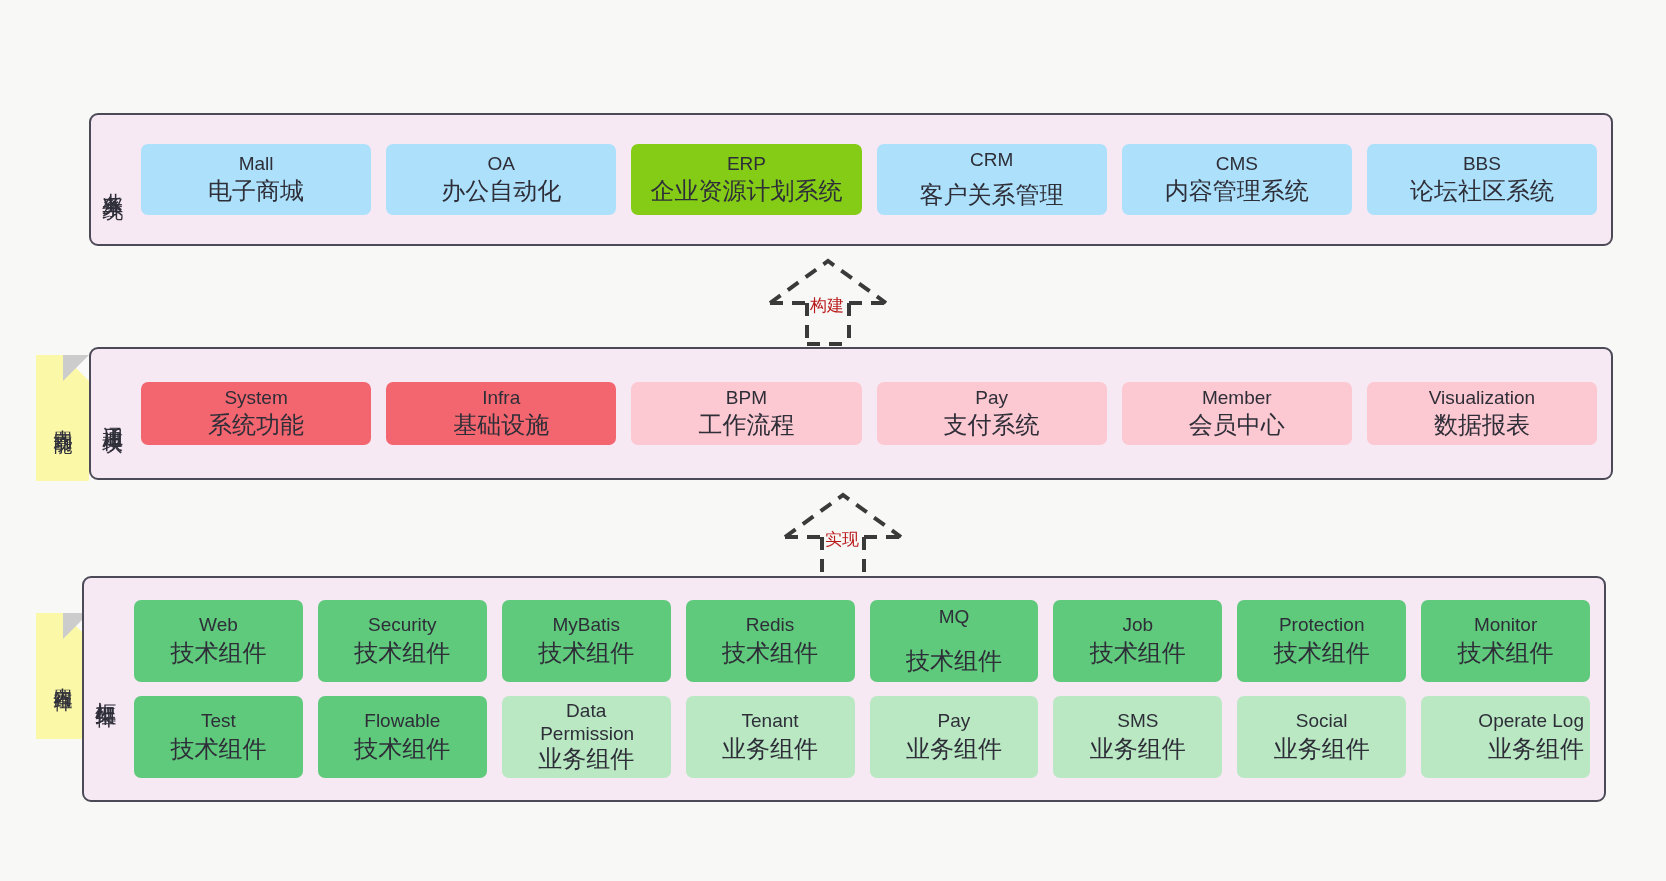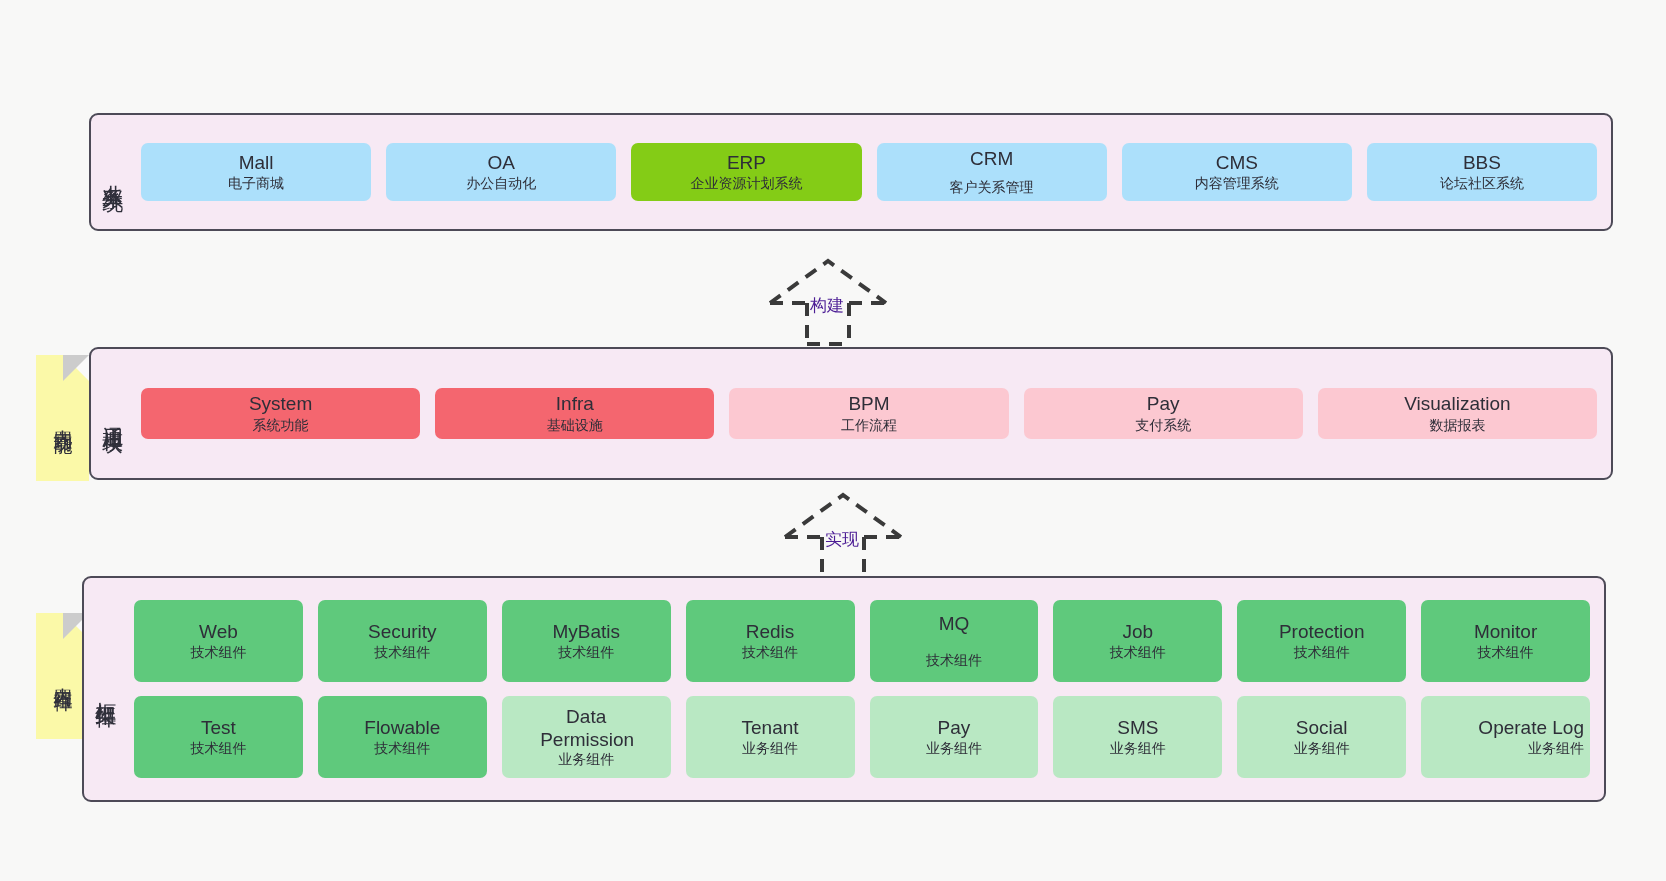--- a/index.html
+++ b/index.html
@@ -62,21 +62,21 @@
     justify-content:center;
     text-align:center;
     font-size:19px;
     line-height:1.28;
     color:#2e2e38;
     box-sizing:border-box;
     padding:4px 6px;
     white-space:pre-line;
   }
   .cell .en{font-size:19px;}
-  .cell .cn{font-size:14px;}
+  .cell .cn{font-size:24px;}
 
   
   .sticky{
     position:absolute;
     background:#fbf9a8;
     box-sizing:border-box;
     display:flex;
     align-items:center;
     justify-content:center;
     font-size:19px;
@@ -103,31 +103,31 @@
     border-width:26px 26px 0 0;
     border-color:#cccccc transparent transparent transparent;
   }
 
   
   .connector{position:absolute;}
   .connector svg{display:block;overflow:visible;}
   .conn-label{
     position:absolute;
     font-size:17px;
-    color:#4c1d95;
+    color:#b91c1c;
     background:transparent;
     white-space:nowrap;
   }
 </style>
 </head>
 <body>
 
 <div class="stage">
 
-  <div class="layer" id="layer-0" style="left:89px;top:113px;width:1524px;height:118px;">
+  <div class="layer" id="layer-0" style="left:89px;top:113px;width:1524px;height:133px;">
     <div class="layer-title">业务系统</div>
     <div class="layer-body">
       <div class="row">
         <div class="cell" style="background:#ace0fb;">
           <span class="en">Mall</span>
           <span class="cn">电子商城</span>
         </div>
         <div class="cell" style="background:#ace0fb;">
           <span class="en">OA</span>
           <span class="cn">办公自动化</span>
@@ -184,20 +184,24 @@
           <span class="en">Infra</span>
           <span class="cn">基础设施</span>
         </div>
         <div class="cell" style="background:#fcc8d1;">
           <span class="en">BPM</span>
           <span class="cn">工作流程</span>
         </div>
         <div class="cell" style="background:#fcc8d1;">
           <span class="en">Pay</span>
           <span class="cn">支付系统</span>
+        </div>
+        <div class="cell" style="background:#fcc8d1;">
+          <span class="en">Member</span>
+          <span class="cn">会员中心</span>
         </div>
         <div class="cell" style="background:#fcc8d1;">
           <span class="en">Visualization</span>
           <span class="cn">数据报表</span>
         </div>
       </div>
     </div>
   </div>
 
   <div class="connector" style="left:770px;top:490px;width:160px;height:90px;">

